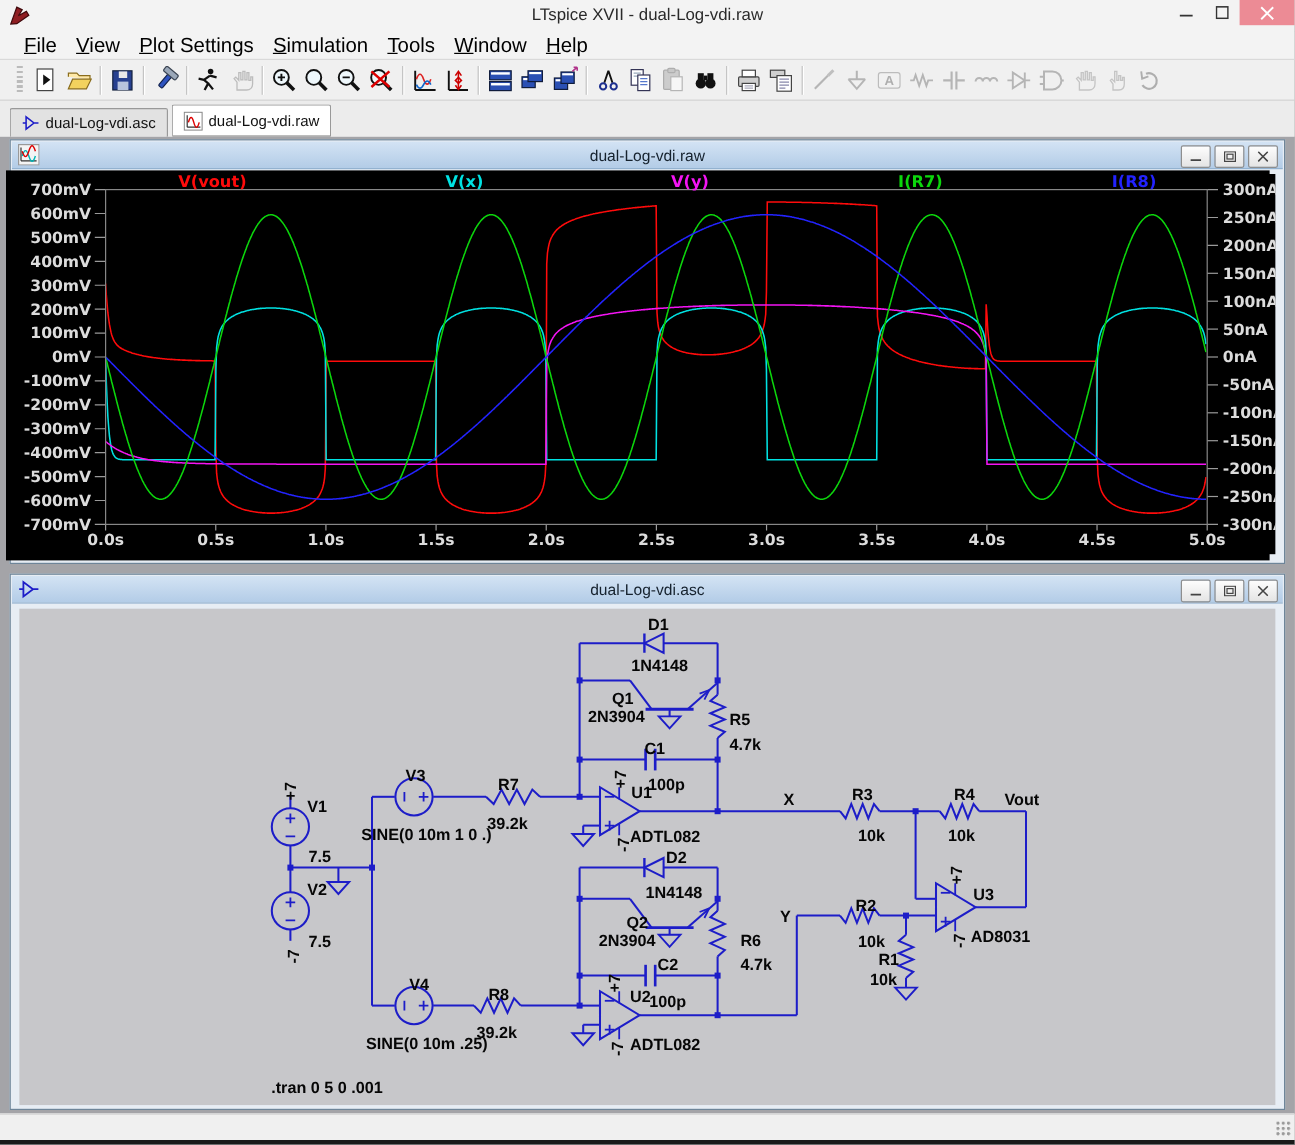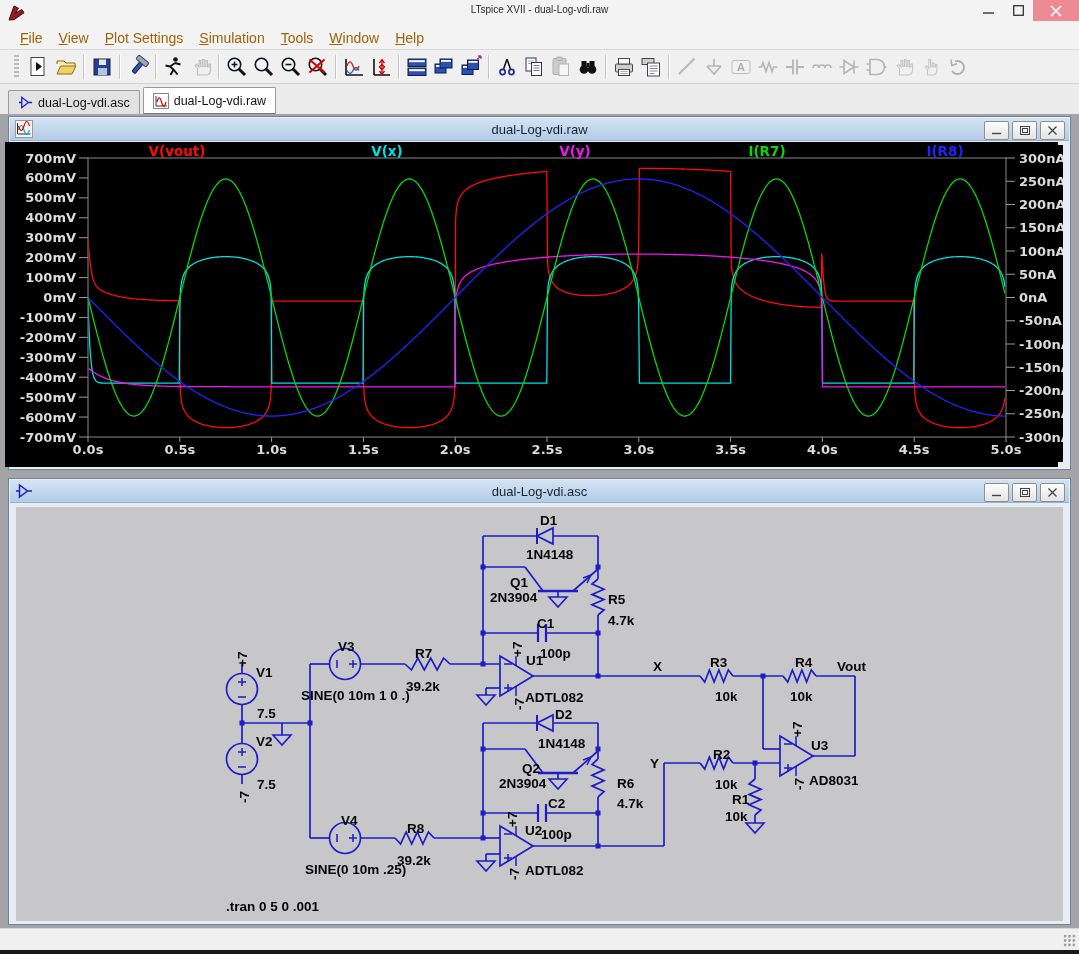--- a/index.html
+++ b/index.html
@@ -1,29 +1,29 @@
 <!DOCTYPE html>
 <html><head>
 <meta charset="utf-8">
 <style>
   html,body{margin:0;padding:0;background:#555;}
   #app{position:relative;width:1079px;height:954px;background:#f0f0f0;overflow:hidden;
        font-family:"Liberation Sans",sans-serif;-webkit-font-smoothing:antialiased;}
   
   #titlebar{position:absolute;left:0;top:0;width:1079px;height:26px;background:#f3f3f3;}
   #app-icon{position:absolute;left:6px;top:3px;width:20px;height:20px;}
-  #main-title{position:absolute;left:0;right:0;top:4px;text-align:center;font-size:10px;color:#2a2a2a;}
+  #main-title{position:absolute;left:0;right:0;top:4px;text-align:center;font-size:14px;color:#2a2a2a;}
   .wbtn{position:absolute;top:0;height:21px;display:flex;align-items:center;justify-content:center;}
   #btn-min-main{right:76px;width:30px;}
   #btn-max-main{right:46px;width:30px;}
   #btn-close-main{right:0;width:46px;background:#ec8b95;}
   
   #menubar{position:absolute;left:0;top:26px;width:1079px;height:24px;background:#f3f3f3;
            border-bottom:1px solid #d9d9d9;display:flex;align-items:center;padding-left:12px;box-sizing:border-box;}
-  .mitem{font-size:14px;color:#a16207;padding:2px 8px;cursor:default;}
+  .mitem{font-size:17px;color:#000000;padding:2px 8px;cursor:default;}
   
   #toolbar{position:absolute;left:0;top:50px;width:1079px;height:34px;background:#f0f0f0;
            border-bottom:1px solid #cfcfcf;display:flex;align-items:center;padding-left:14px;box-sizing:border-box;overflow:hidden;}
   #tb-grip{width:5px;height:24px;margin-right:6px;background:repeating-linear-gradient(#bbb 0 2px,#f0f0f0 2px 4px);}
   .ticon{width:27px;height:27px;display:flex;align-items:center;justify-content:center;flex:0 0 auto;}
   .ticon.dim{filter:grayscale(1);opacity:.42;}
   .tsep{width:1px;height:24px;background:#c4c4c4;box-shadow:1px 0 0 #fff;margin:0 4px;flex:0 0 auto;}
   
   #tabbar{position:absolute;left:0;top:84px;width:1079px;height:30px;background:#ececec;
           display:flex;align-items:flex-end;padding-left:8px;box-sizing:border-box;}

